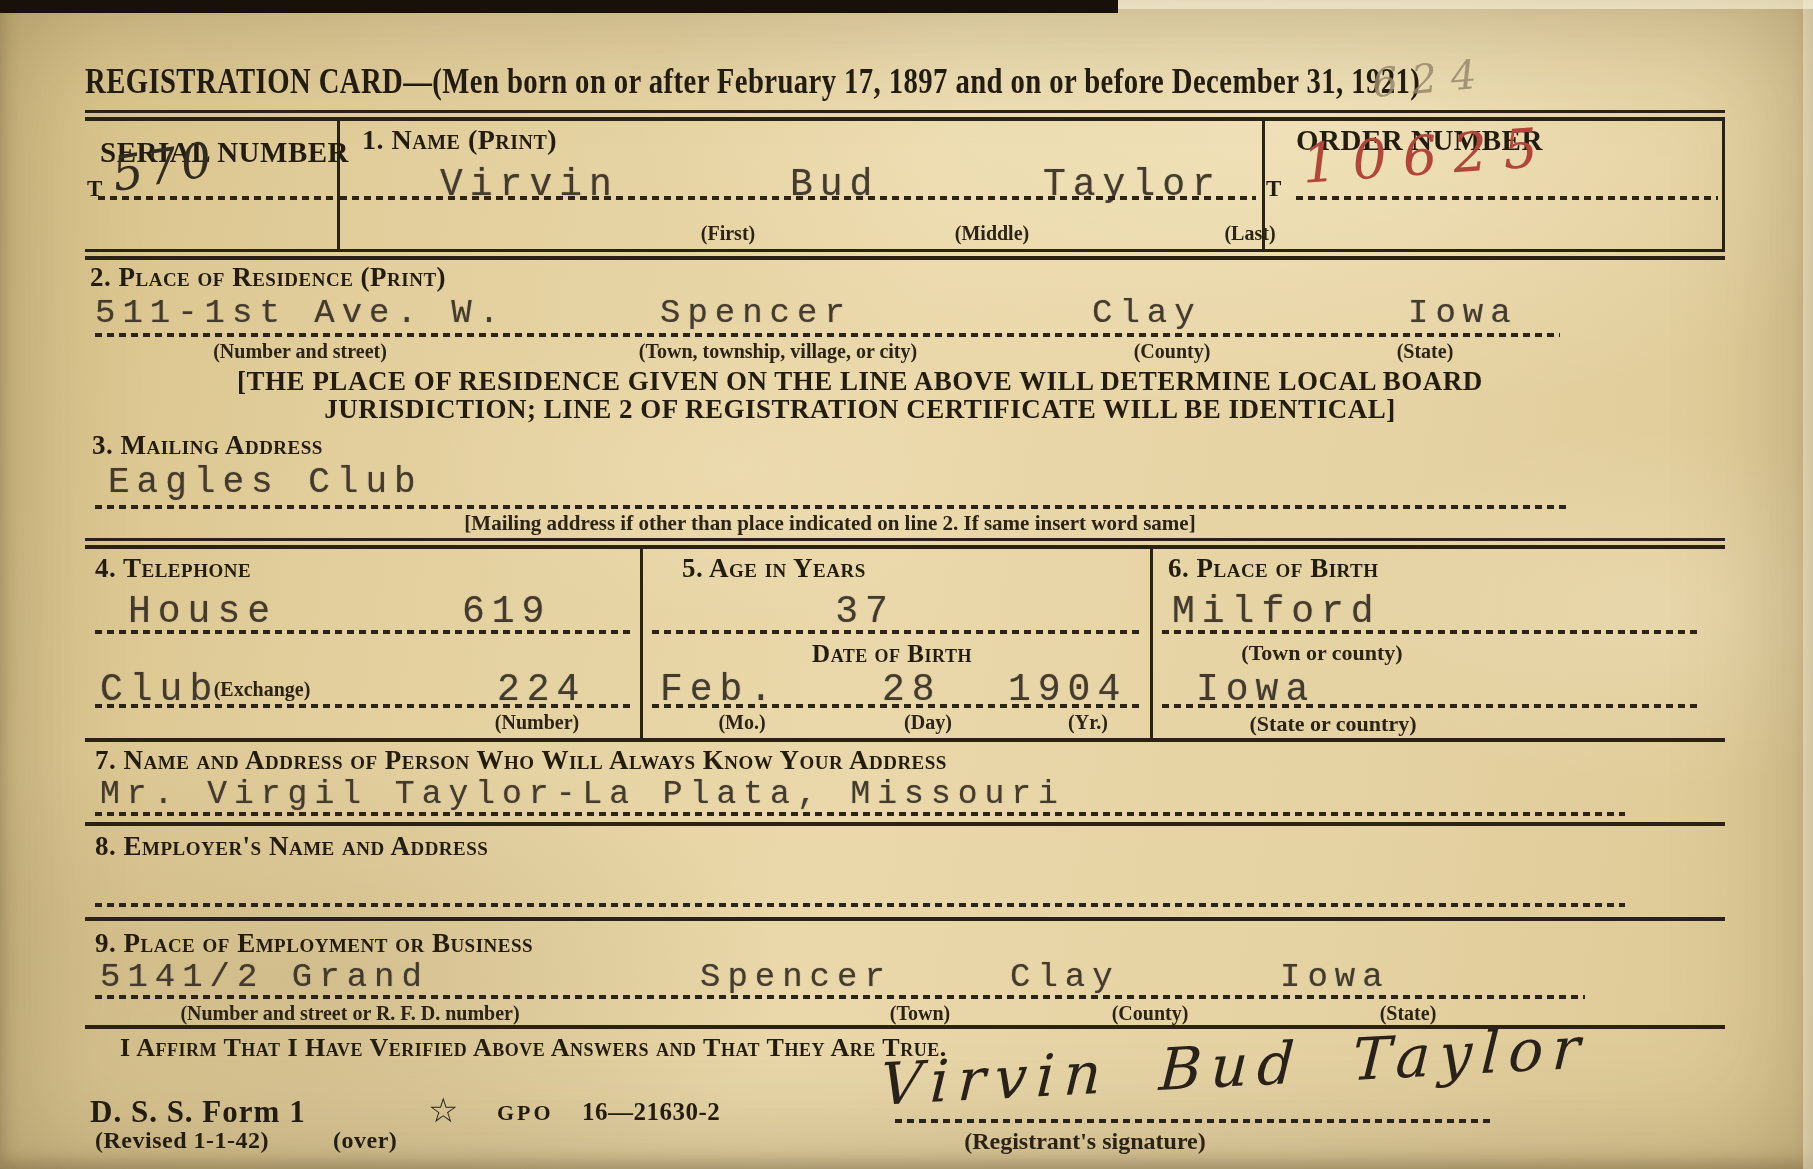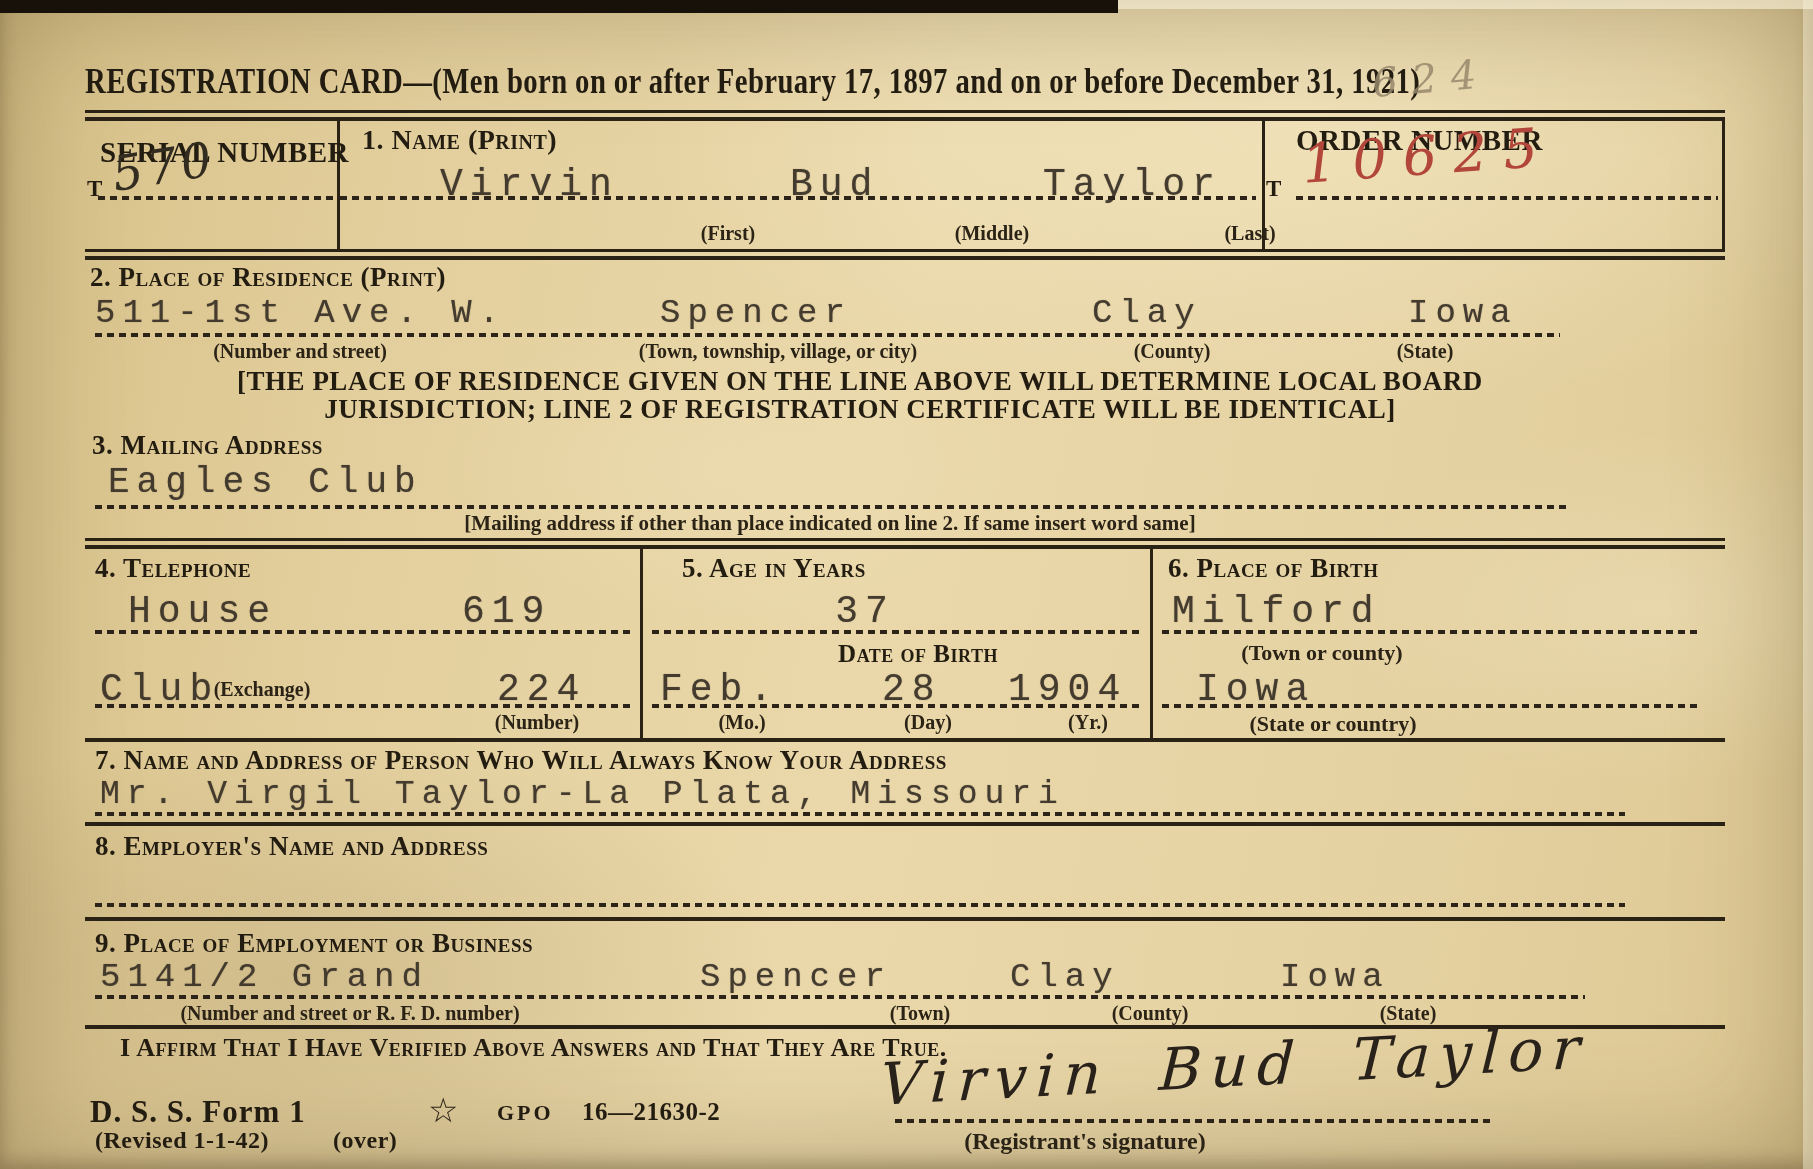--- a/index.html
+++ b/index.html
@@ -102,21 +102,21 @@
   <div class="dash" style="left:95px;top:630px;width:537px;"></div>
   <span class="a typed" style="left:100px;top:668px;">Club</span>
   <span class="a typed" style="left:497px;top:668px;">224</span>
   <div class="dash" style="left:95px;top:704px;width:537px;"></div>
   <span class="a sub c" style="left:262px;top:678px;">(Exchange)</span>
   <span class="a sub c" style="left:537px;top:711px;">(Number)</span>
 
   <span class="a lbl" style="left:682px;top:553px;font-size:27px;">5. Age in Years</span>
   <span class="a typed c" style="left:865px;top:590px;">37</span>
   <div class="dash" style="left:652px;top:630px;width:490px;"></div>
-  <span class="a lbl c" style="left:892px;top:640px;font-size:25px;margin-left:26px;">Date of Birth</span>
+  <span class="a lbl c" style="left:892px;top:640px;font-size:25px;">Date of Birth</span>
   <span class="a typed" style="left:660px;top:668px;">Feb.</span>
   <span class="a typed" style="left:882px;top:668px;">28</span>
   <span class="a typed" style="left:1008px;top:668px;">1904</span>
   <div class="dash" style="left:652px;top:704px;width:490px;"></div>
   <span class="a sub c" style="left:742px;top:711px;">(Mo.)</span>
   <span class="a sub c" style="left:928px;top:711px;">(Day)</span>
   <span class="a sub c" style="left:1088px;top:711px;">(Yr.)</span>
 
   <span class="a lbl" style="left:1168px;top:553px;font-size:27px;">6. Place of Birth</span>
   <span class="a typed" style="left:1172px;top:590px;">Milford</span>

